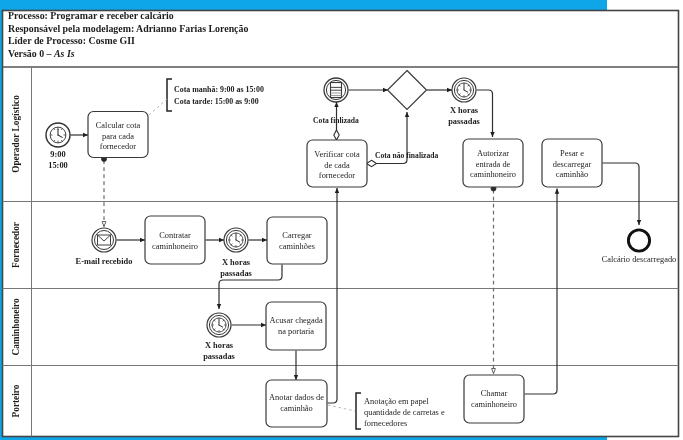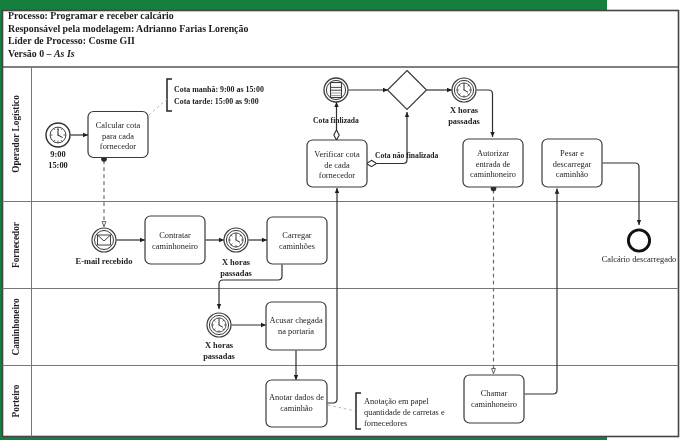--- a/index.html
+++ b/index.html
@@ -1,18 +1,18 @@
 <!DOCTYPE html>
 <html><head>
 <meta charset="utf-8">
 <title>BPMN</title>
 <style>
   html,body{margin:0;padding:0;background:#ffffff;}
   body{width:683px;height:440px;overflow:hidden;font-family:"Liberation Serif",serif;}
-  #page{position:relative;width:607px;height:440px;background:#15803d;}
+  #page{position:relative;width:607px;height:440px;background:#0ea5e9;}
   svg#diagram{position:absolute;left:0;top:0;}
 </style>
 </head>
 <body>
 
 <div id="page">
   <svg id="diagram" width="683" height="440" viewBox="0 0 683 440">
     <defs>
       <marker id="arrow" markerWidth="6" markerHeight="6" refX="5.2" refY="2.6" orient="auto" markerUnits="userSpaceOnUse">
         <path d="M0,0.35 L5.2,2.6 L0,4.85 z" fill="#1f1f1f"></path>

